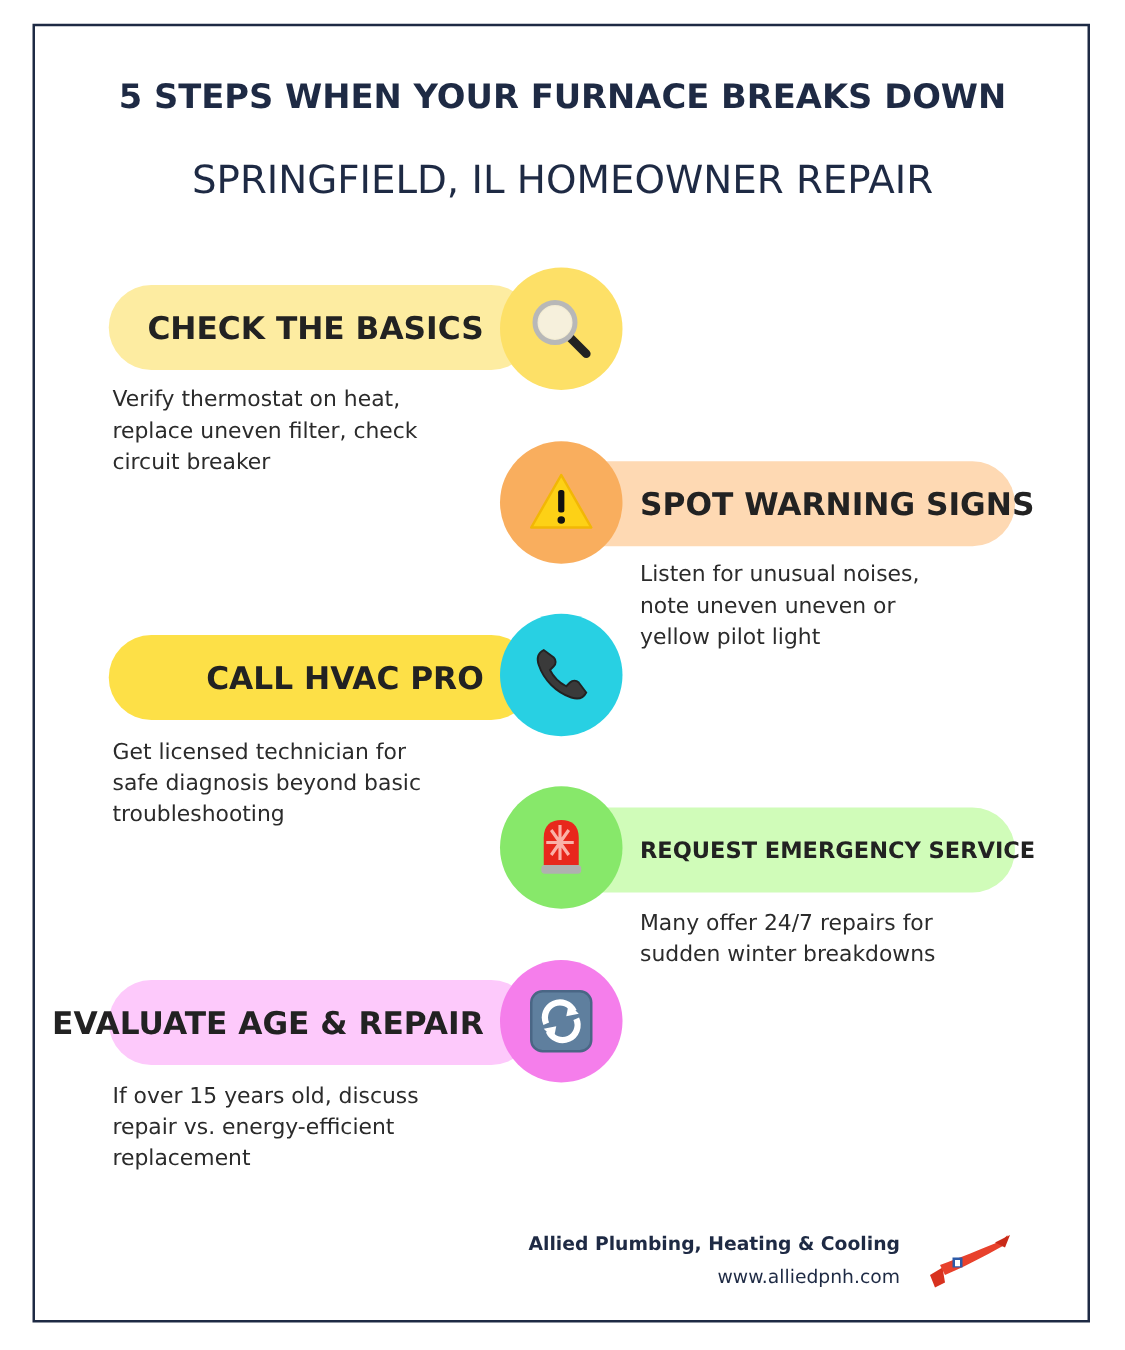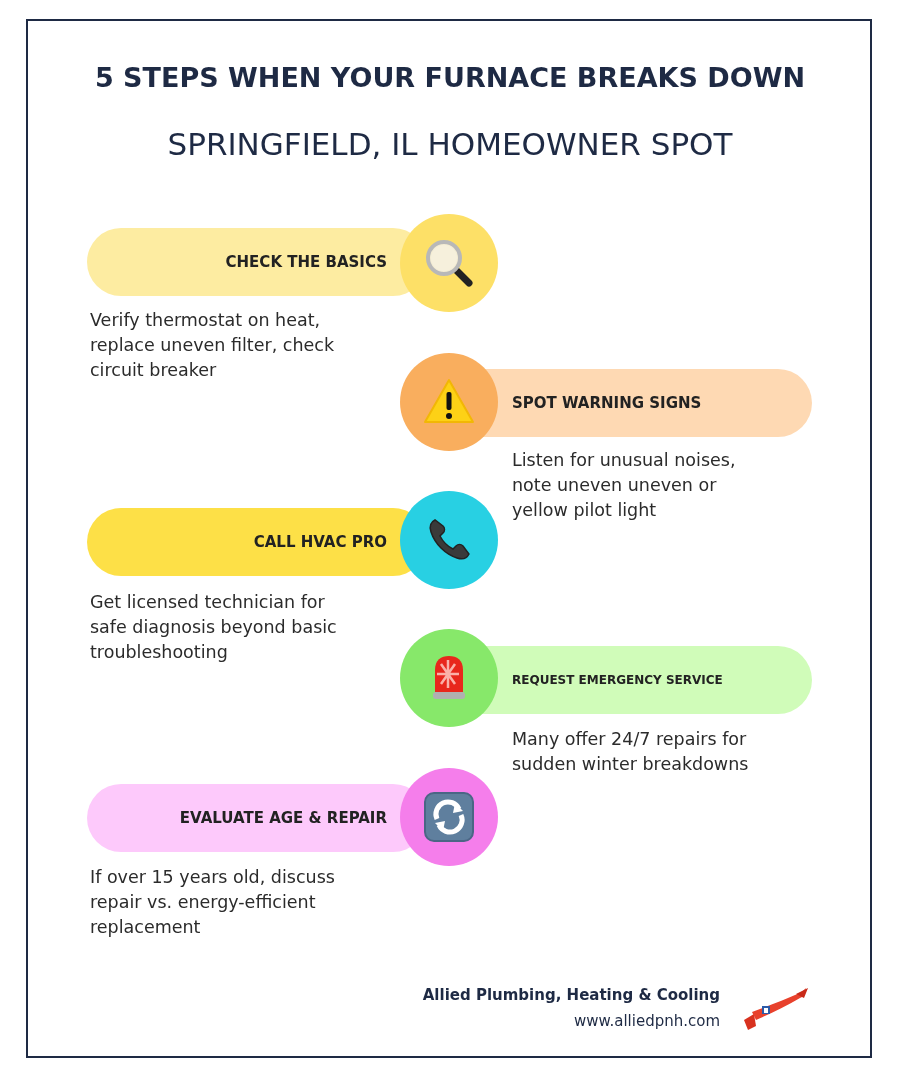--- a/index.html
+++ b/index.html
@@ -4,41 +4,41 @@
   <style>
     html, body { margin:0; padding:0; background:#ffffff; }
     body { width:900px; height:1080px; position:relative; overflow:hidden; font-family:"DejaVu Sans", sans-serif; }
     .frame { position:absolute; left:26px; top:19px; width:846px; height:1039px; border:2px solid #1e2a44; box-sizing:border-box; background:#fff; }
     .title { position:absolute; left:0; top:62px; width:900px; text-align:center; font-family:"DejaVu Sans", sans-serif; font-weight:bold; font-size:27px; color:#1e2a44; letter-spacing:0px; }
     .subtitle { position:absolute; left:0; top:126px; width:900px; text-align:center; font-family:"DejaVu Sans", sans-serif; font-size:31px; color:#1e2a44; }
 
     .pill { position:absolute; height:68px; border-radius:34px; box-sizing:border-box; display:flex; align-items:center; }
     .pill-left { left:87px; width:340px; justify-content:flex-end; padding-right:40px; }
     .pill-right { left:440px; width:372px; justify-content:flex-start; padding-left:72px; }
-    .pill-label { font-family:"DejaVu Sans", sans-serif; font-weight:bold; font-size:15px; color:#222222; white-space:nowrap; }
-    .pill-label.small { font-size:12px; }
+    .pill-label { font-family:"DejaVu Sans", sans-serif; font-weight:bold; font-size:25px; color:#222222; white-space:nowrap; }
+    .pill-label.small { font-size:18px; }
 
     .circle { position:absolute; width:98px; height:98px; border-radius:50%; display:flex; align-items:center; justify-content:center; left:400px; }
     .circle svg { width:56px; height:56px; }
 
     .desc { position:absolute; font-family:"DejaVu Sans", sans-serif; font-size:17.5px; line-height:25px; color:#2b2b2b; }
     .desc-left { left:90px; width:297px; text-align:left; }
     .desc-right { left:512px; width:300px; text-align:left; }
 
     .footer-name { position:absolute; right:180px; top:986px; font-family:"DejaVu Sans", sans-serif; font-weight:bold; font-size:15px; color:#1e2a44; }
     .footer-url { position:absolute; right:180px; top:1012px; font-family:"DejaVu Sans", sans-serif; font-size:15px; color:#1e2a44; }
     .logo { position:absolute; left:740px; top:984px; width:70px; height:50px; }
   </style>
 </head>
 <body>
 
 <div class="frame"></div>
 
 <div class="title">5 STEPS WHEN YOUR FURNACE BREAKS DOWN</div>
-<div class="subtitle">SPRINGFIELD, IL HOMEOWNER SPOT</div>
+<div class="subtitle">SPRINGFIELD, IL HOMEOWNER REPAIR</div>
 
 <div class="pill pill-left" style="top:228px; background:#fdeca1;">
   <span class="pill-label">CHECK THE BASICS</span>
 </div>
 <div class="circle" style="top:214px; background:#fde067;">
   <svg viewBox="0 0 56 56">
     <line x1="34" y1="34" x2="48" y2="48" stroke="#222" stroke-width="7" stroke-linecap="round"></line>
     <circle cx="23" cy="23" r="16" fill="#f3ecd3" stroke="#b8b8b8" stroke-width="4"></circle>
     <circle cx="23" cy="23" r="13" fill="#f6f0dc"></circle>
   </svg>

